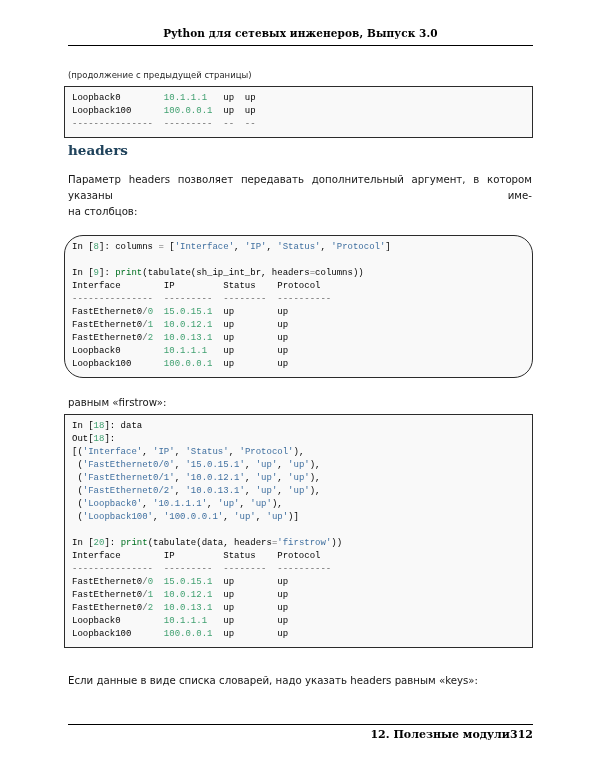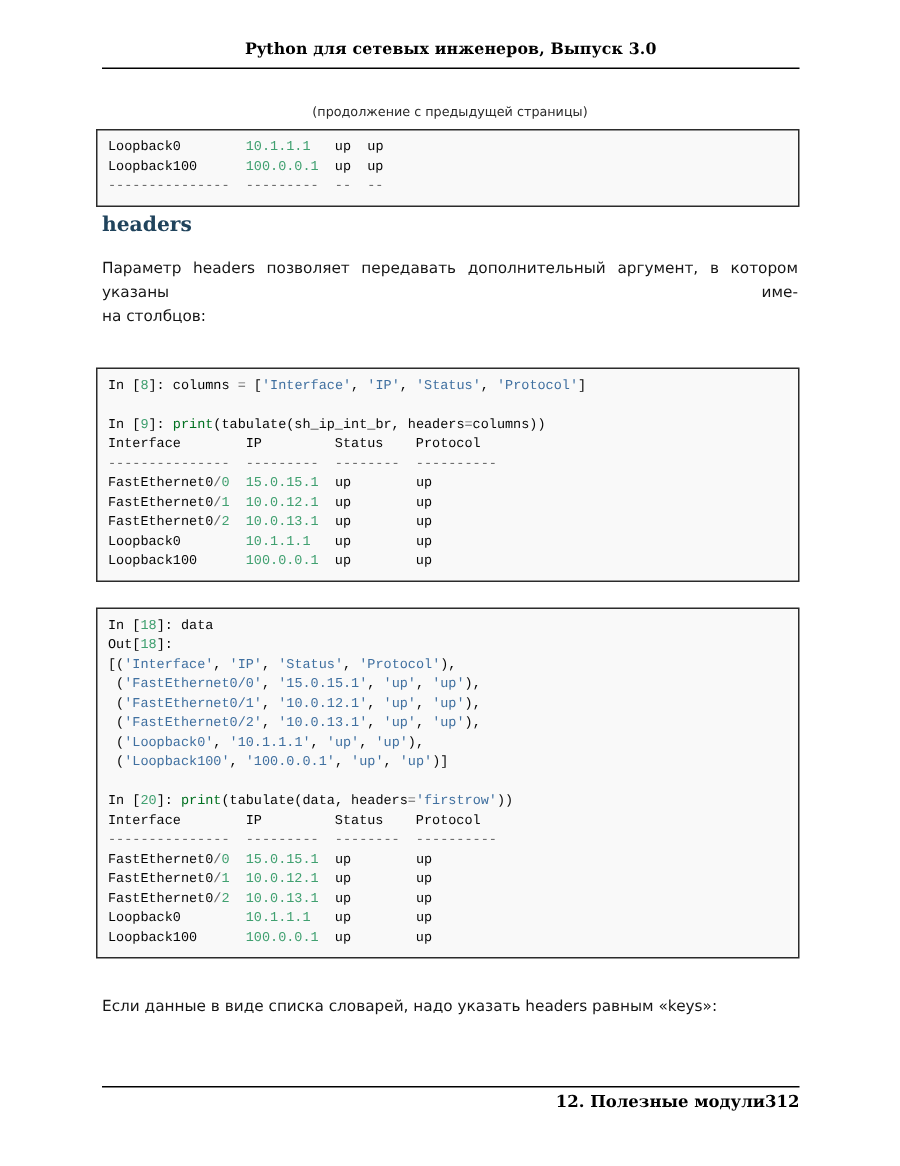--- a/index.html
+++ b/index.html
@@ -15,34 +15,34 @@
   .page-header{
     position:absolute;left:68px;right:67px;top:0;height:46px;box-sizing:border-box;
     border-bottom:1px solid #000;text-align:center;
     font-family:"DejaVu Serif","Liberation Serif",serif;font-weight:700;font-size:10.5px;
     padding-top:27px;letter-spacing:.1px;
   }
 
   .content{position:absolute;top:46px;left:68px;width:464px;}
 
   .continuation{
-    margin-top:24px;text-align:center;
+    margin-top:24px;text-align:left;
     font-family:"DejaVu Sans","Liberation Sans",sans-serif;
     font-size:8.5px;color:#2a2a2a;
   }
 
   .codeblock{
     box-sizing:border-box;display:block;margin:0 0 0 -4px;width:469px;
     background:#f9f9f9;border:1px solid #2b2b2b;
     padding:5px 7px 6px 7px;
     font-family:Liberation Mono, monospace;
     font-size:9px;line-height:13px;color:#050505;white-space:pre;overflow:hidden;
   }
   .mt-pre0{margin-top:6px;}
-  .mt-pre1{margin-top:25px;}
+  .mt-pre1{margin-top:15px;border-radius:19px;}
   .mt-pre2{margin-top:3px;}
 
   .tok-p{color:#050505;}
   .tok-n{color:var(--code-number,#40a070);}
   .tok-s{color:var(--code-string,#4070a0);}
   .tok-k{color:var(--code-keyword,#007020);}
   .tok-o{color:var(--code-operator,#666666);}
 
   .heading{
     margin:4px 0 0;font-family:"DejaVu Serif","Liberation Serif",serif;
@@ -94,20 +94,21 @@
 <span class="tok-p">In [</span><span class="tok-n">9</span><span class="tok-p">]: </span><span class="tok-k">print</span><span class="tok-p">(tabulate(sh_ip_int_br, headers</span><span class="tok-o">=</span><span class="tok-p">columns))</span>
 <span class="tok-p">Interface        IP         Status    Protocol</span>
 <span class="tok-o">---------------  ---------  --------  ----------</span>
 <span class="tok-p">FastEthernet0</span><span class="tok-o">/</span><span class="tok-n">0</span><span class="tok-p">  </span><span class="tok-n">15.0.15.1</span><span class="tok-p">  up        up</span>
 <span class="tok-p">FastEthernet0</span><span class="tok-o">/</span><span class="tok-n">1</span><span class="tok-p">  </span><span class="tok-n">10.0.12.1</span><span class="tok-p">  up        up</span>
 <span class="tok-p">FastEthernet0</span><span class="tok-o">/</span><span class="tok-n">2</span><span class="tok-p">  </span><span class="tok-n">10.0.13.1</span><span class="tok-p">  up        up</span>
 <span class="tok-p">Loopback0        </span><span class="tok-n">10.1.1.1</span><span class="tok-p">   up        up</span>
 <span class="tok-p">Loopback100      </span><span class="tok-n">100.0.0.1</span><span class="tok-p">  up        up</span></pre>
 
     <p class="para mt-p2">
+      <span class="pline">равным «firstrow»:</span>
     </p>
 
     <pre class="codeblock mt-pre2"><span class="tok-p">In [</span><span class="tok-n">18</span><span class="tok-p">]: data</span>
 <span class="tok-p">Out[</span><span class="tok-n">18</span><span class="tok-p">]:</span>
 <span class="tok-p">[(</span><span class="tok-s">'Interface'</span><span class="tok-p">, </span><span class="tok-s">'IP'</span><span class="tok-p">, </span><span class="tok-s">'Status'</span><span class="tok-p">, </span><span class="tok-s">'Protocol'</span><span class="tok-p">),</span>
 <span class="tok-p"> (</span><span class="tok-s">'FastEthernet0/0'</span><span class="tok-p">, </span><span class="tok-s">'15.0.15.1'</span><span class="tok-p">, </span><span class="tok-s">'up'</span><span class="tok-p">, </span><span class="tok-s">'up'</span><span class="tok-p">),</span>
 <span class="tok-p"> (</span><span class="tok-s">'FastEthernet0/1'</span><span class="tok-p">, </span><span class="tok-s">'10.0.12.1'</span><span class="tok-p">, </span><span class="tok-s">'up'</span><span class="tok-p">, </span><span class="tok-s">'up'</span><span class="tok-p">),</span>
 <span class="tok-p"> (</span><span class="tok-s">'FastEthernet0/2'</span><span class="tok-p">, </span><span class="tok-s">'10.0.13.1'</span><span class="tok-p">, </span><span class="tok-s">'up'</span><span class="tok-p">, </span><span class="tok-s">'up'</span><span class="tok-p">),</span>
 <span class="tok-p"> (</span><span class="tok-s">'Loopback0'</span><span class="tok-p">, </span><span class="tok-s">'10.1.1.1'</span><span class="tok-p">, </span><span class="tok-s">'up'</span><span class="tok-p">, </span><span class="tok-s">'up'</span><span class="tok-p">),</span>
 <span class="tok-p"> (</span><span class="tok-s">'Loopback100'</span><span class="tok-p">, </span><span class="tok-s">'100.0.0.1'</span><span class="tok-p">, </span><span class="tok-s">'up'</span><span class="tok-p">, </span><span class="tok-s">'up'</span><span class="tok-p">)]</span>

